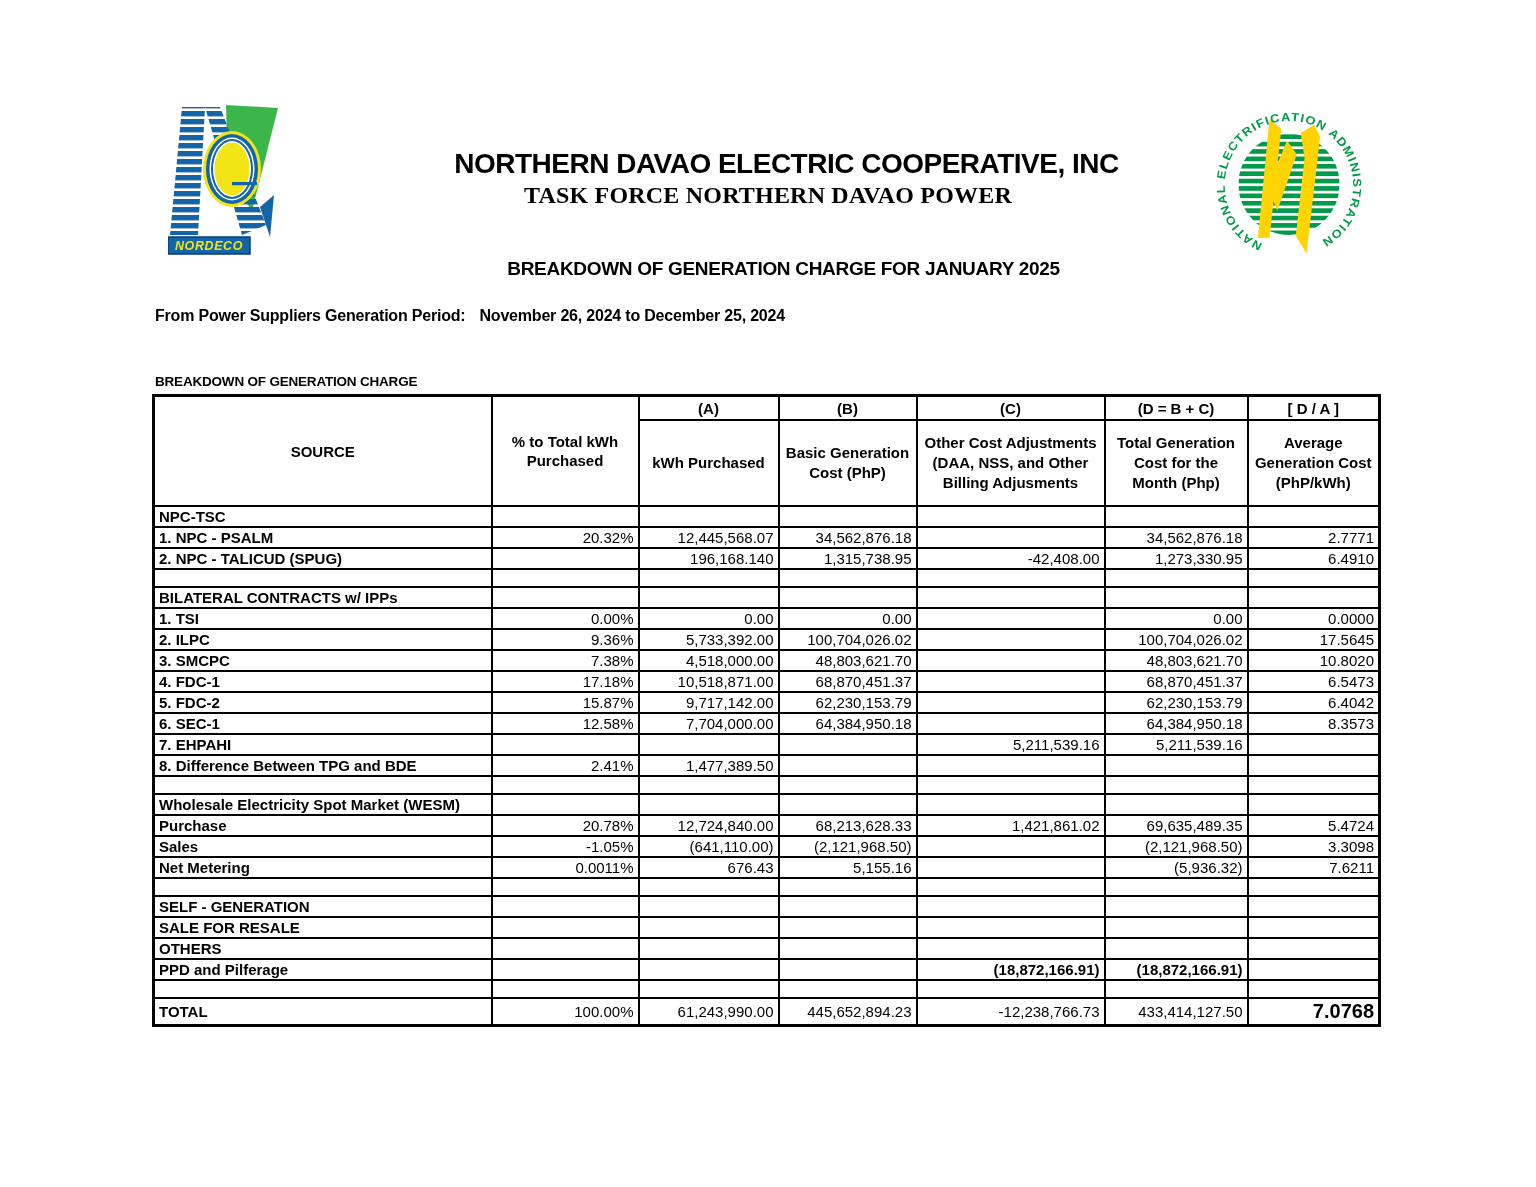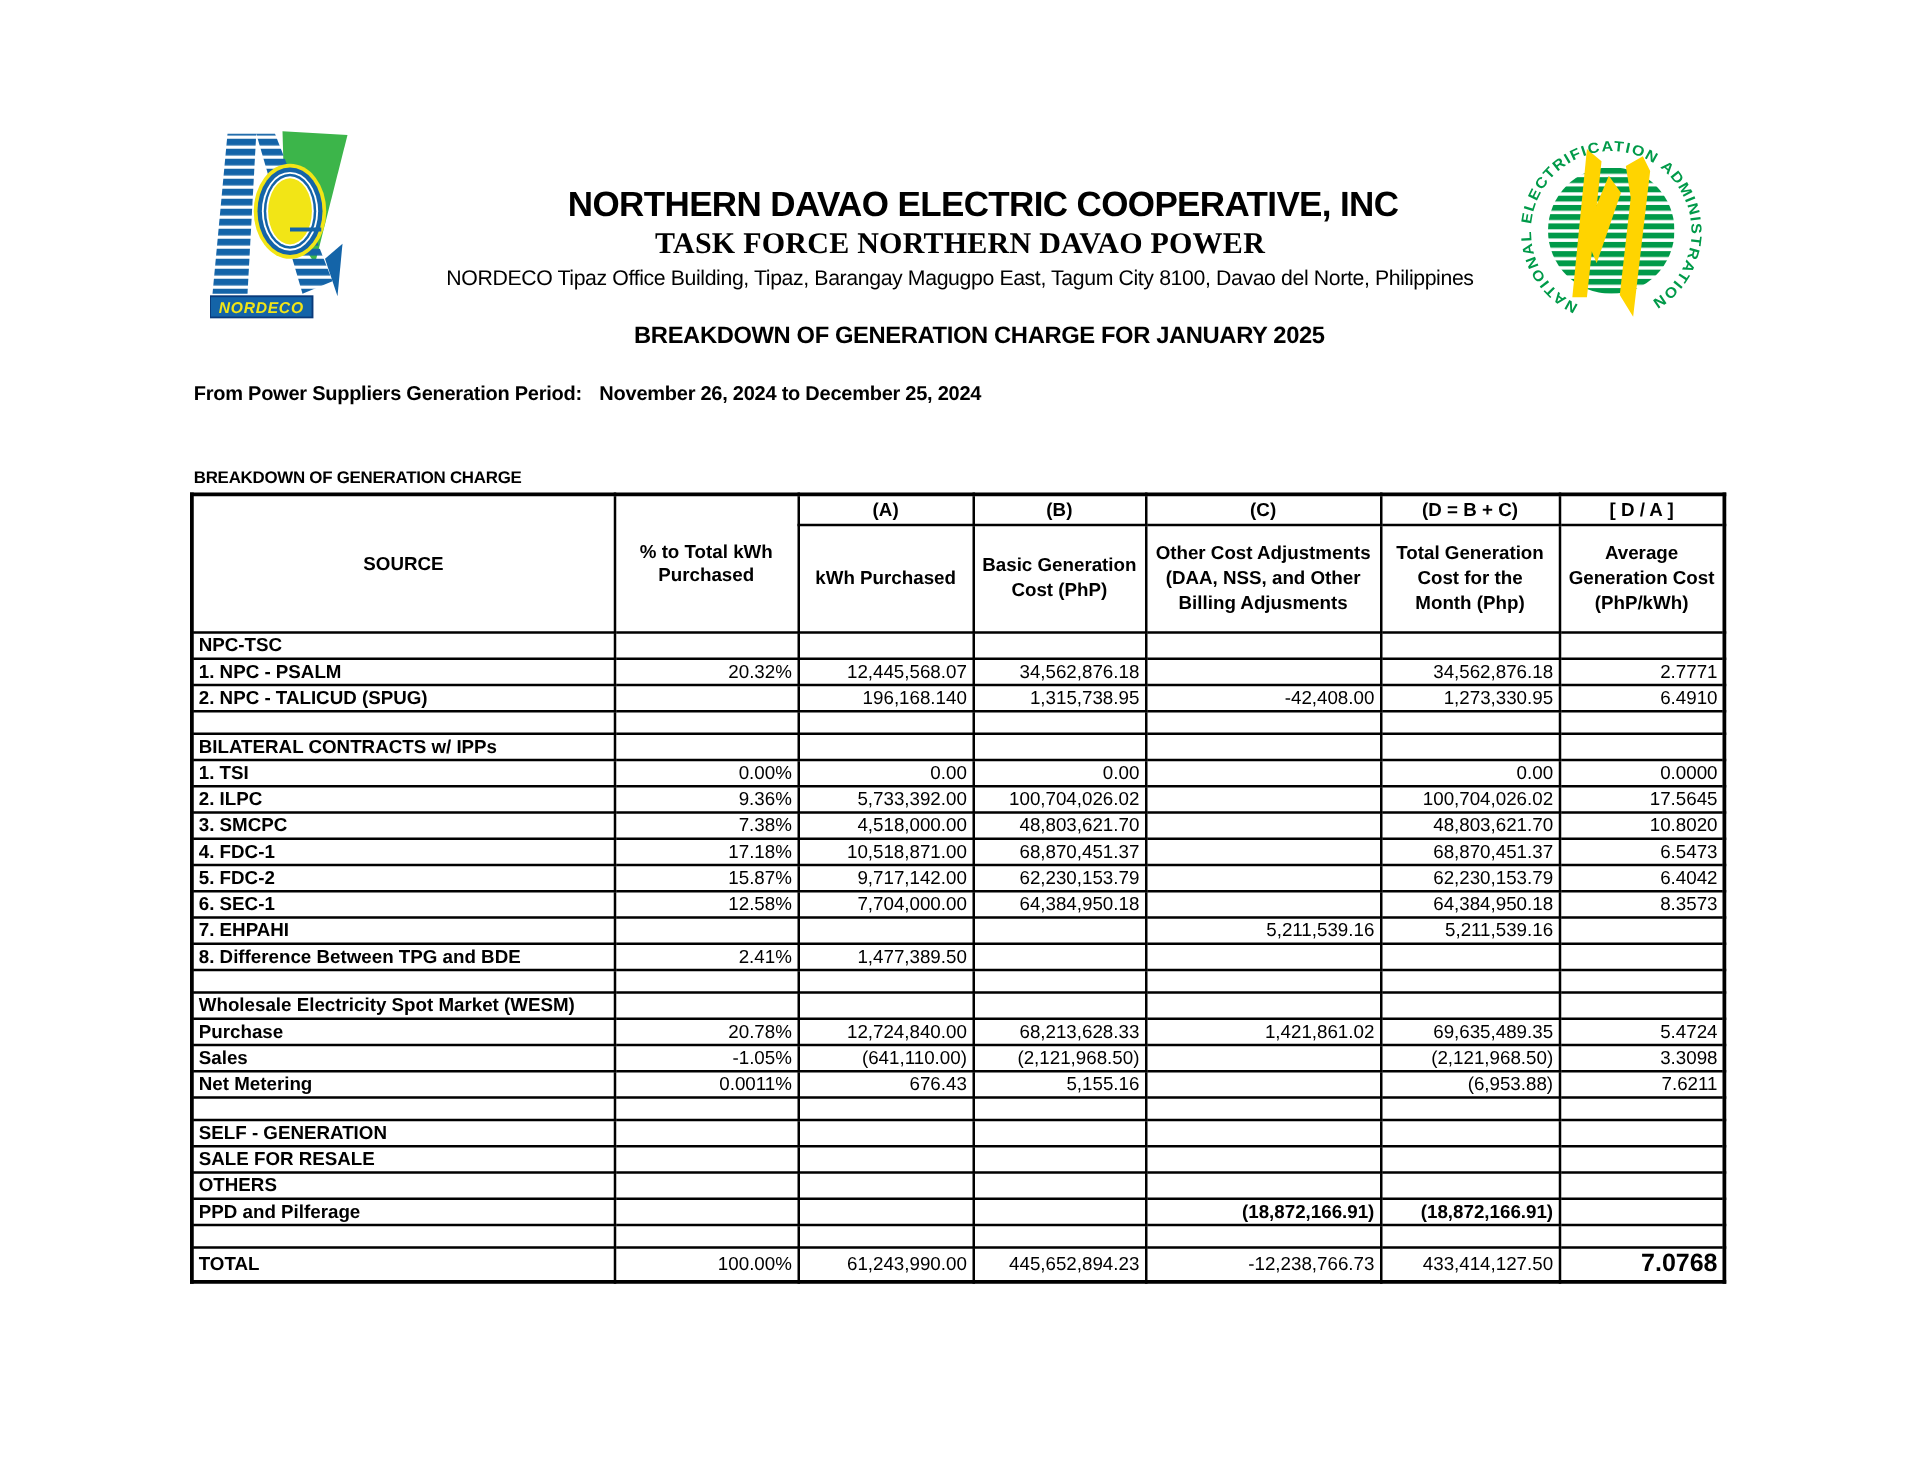--- a/index.html
+++ b/index.html
@@ -100,21 +100,20 @@
       <polygon class="f-eayellow" points="92,44 106,36 112,48 98,168 87,150 96,70"></polygon>
     </g>
     <text class="nea-ring-text">
       <textPath href="#neaarc" startOffset="0" textLength="352" lengthAdjust="spacingAndGlyphs">NATIONAL ELECTRIFICATION ADMINISTRATION</textPath>
     </text>
   </svg>
 
   <div class="head-center">
     <div class="org-name">NORTHERN DAVAO ELECTRIC COOPERATIVE, INC</div>
     <div class="task-force">TASK FORCE NORTHERN DAVAO POWER</div>
-    <div class="address">NORDECO Tipaz Office Building, Tipaz, Barangay Magugpo East, Tagum City 8100, Davao del Norte, Philippines</div>
   </div>
 
   <div class="doc-title">BREAKDOWN OF GENERATION CHARGE FOR JANUARY 2025</div>
 
   <div class="meta">
     <div>
       <span>From Power Suppliers Generation Period:</span><span class="val">November 26, 2024 to December 25, 2024</span>
     </div>
   </div>
 
@@ -301,21 +300,21 @@
           <td class="c-num"></td>
           <td class="c-num">(2,121,968.50)</td>
           <td class="c-num">3.3098</td>
         </tr>
         <tr class="r-item">
           <td class="c-src ind2">Net Metering</td>
           <td class="c-num">0.0011%</td>
           <td class="c-num">676.43</td>
           <td class="c-num">5,155.16</td>
           <td class="c-num"></td>
-          <td class="c-num">(6,953.88)</td>
+          <td class="c-num">(5,936.32)</td>
           <td class="c-num">7.6211</td>
         </tr>
         <tr class="r-blank">
           <td class="c-src ind0"></td>
           <td class="c-num"></td>
           <td class="c-num"></td>
           <td class="c-num"></td>
           <td class="c-num"></td>
           <td class="c-num"></td>
           <td class="c-num"></td>

